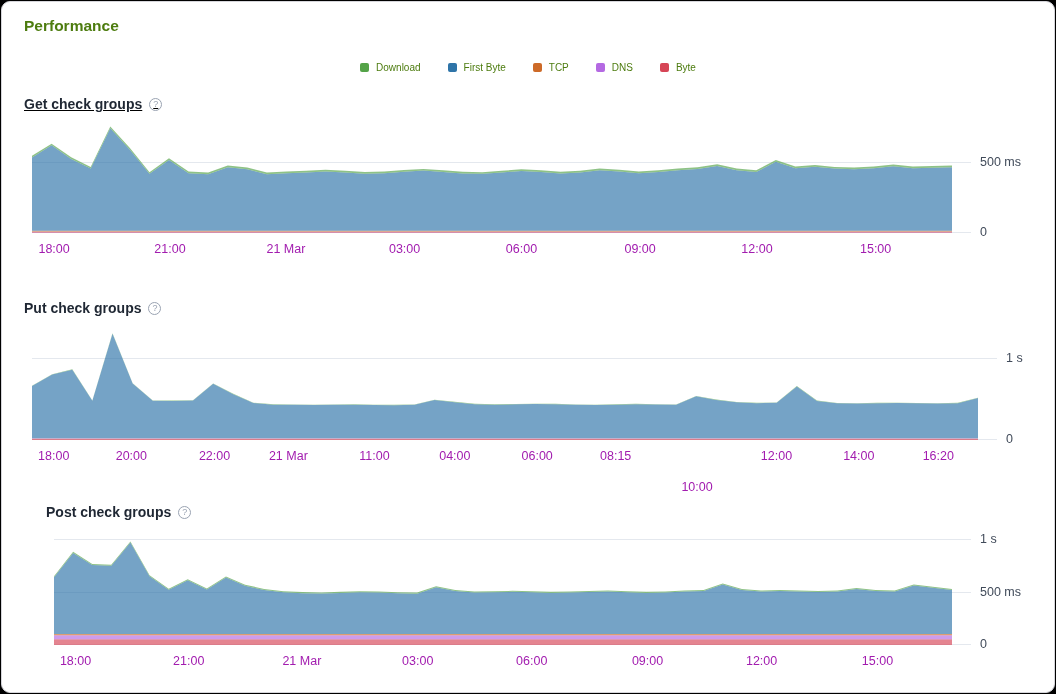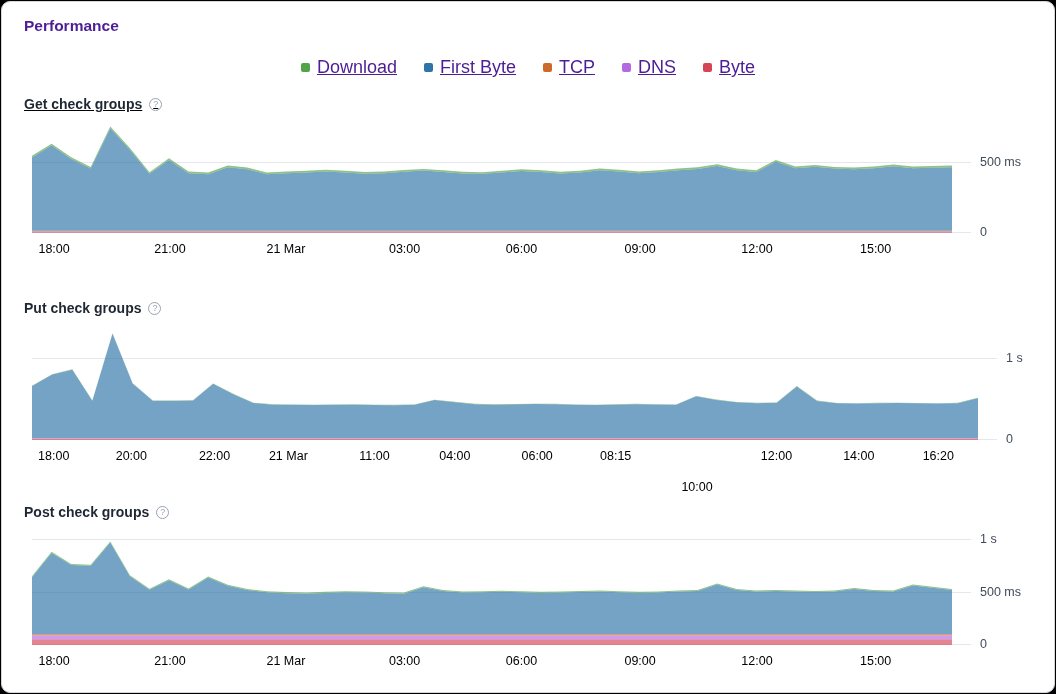--- a/index.html
+++ b/index.html
@@ -12,33 +12,33 @@
   .card{
     position:absolute;inset:1px;
     background:#fff;
     border:1px solid #d6d6db;
     border-radius:9px;
     box-shadow:0 1px 3px rgba(0,0,0,.35);
     padding:15px 22px 0 22px;
     box-sizing:border-box;
   }
   h1.page-title{
-    margin:0;font-size:15.5px;line-height:18px;font-weight:700;color:#4c1d95;
+    margin:0;font-size:15.5px;line-height:18px;font-weight:700;color:#4d7c0f;
   }
   .legend{
     display:flex;justify-content:center;align-items:center;gap:27px;
     margin-top:25px;height:15px;
   }
   .legend-item{display:inline-flex;align-items:center;gap:7px;cursor:pointer;}
   .swatch{width:9px;height:9px;border-radius:2px;display:inline-block;flex:none;}
-  .legend-label{font-size:18px;color:#4c1d95;line-height:15px;text-decoration:underline;}
+  .legend-label{font-size:10px;color:#4d7c0f;line-height:15px;}
   section.chart-block{margin:0 0 0 0;}
   section.c0{margin-top:21px;text-decoration:underline;}
   section.c1{margin-top:40px;}
-  section.c2{margin-top:37px;}
+  section.c2{margin-top:37px;margin-left:22px;}
   h2.chart-title{
     margin:0;font-size:14px;line-height:16px;font-weight:700;color:#1f2733;
     display:flex;align-items:center;gap:7px;
   }
   .help{
     width:13px;height:13px;border-radius:50%;
     border:1px solid #9aa3b2;color:#9aa3b2;
     font-size:9px;font-weight:400;line-height:11px;
     display:inline-flex;align-items:center;justify-content:center;
     box-sizing:border-box;cursor:pointer;flex:none;
@@ -57,21 +57,21 @@
     background:#e4e8ee;z-index:0;
   }
   .area-svg{position:absolute;inset:0;width:100%;height:100%;z-index:1;display:block;}
   .ylabel{
     position:absolute;left:28px;transform:translateY(-50%);
     font-size:12.5px;color:#414b5a;white-space:nowrap;line-height:14px;
   }
   .x-axis{position:relative;height:27px;width:100%;}
   .xlabel{
     position:absolute;top:9px;transform:translateX(-50%);
-    font-size:12.5px;color:#000000;white-space:nowrap;line-height:14px;
+    font-size:12.5px;color:#a21caf;white-space:nowrap;line-height:14px;
   }
 </style>
 </head>
 <body>
 
 <div class="card">
   <h1 class="page-title">Performance</h1>
 
   <div class="legend">
       <span class="legend-item">

